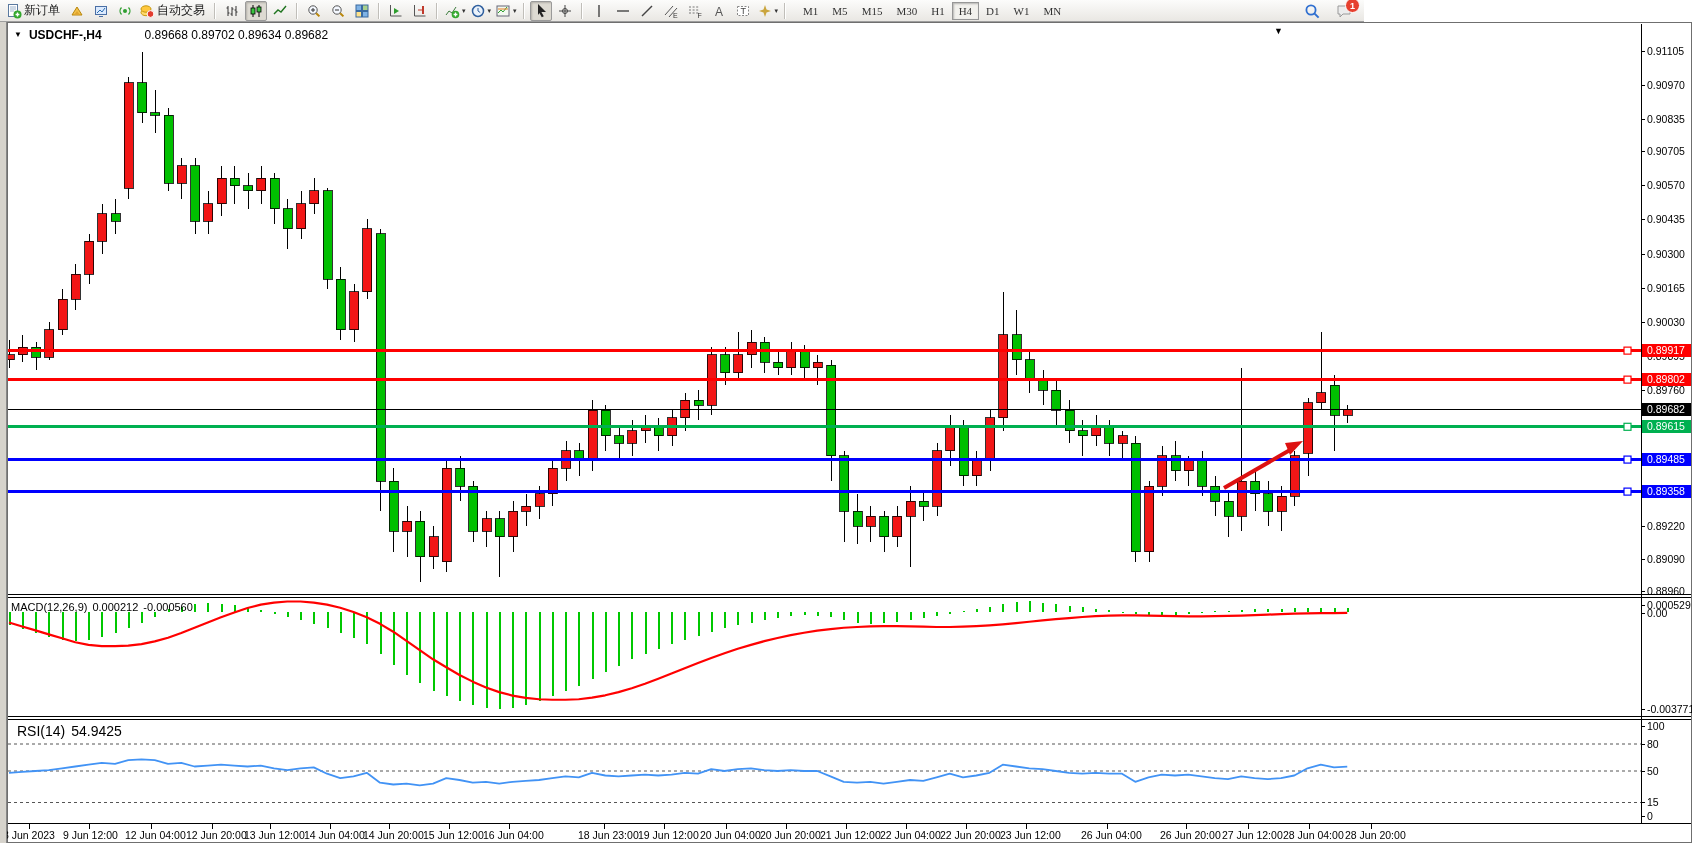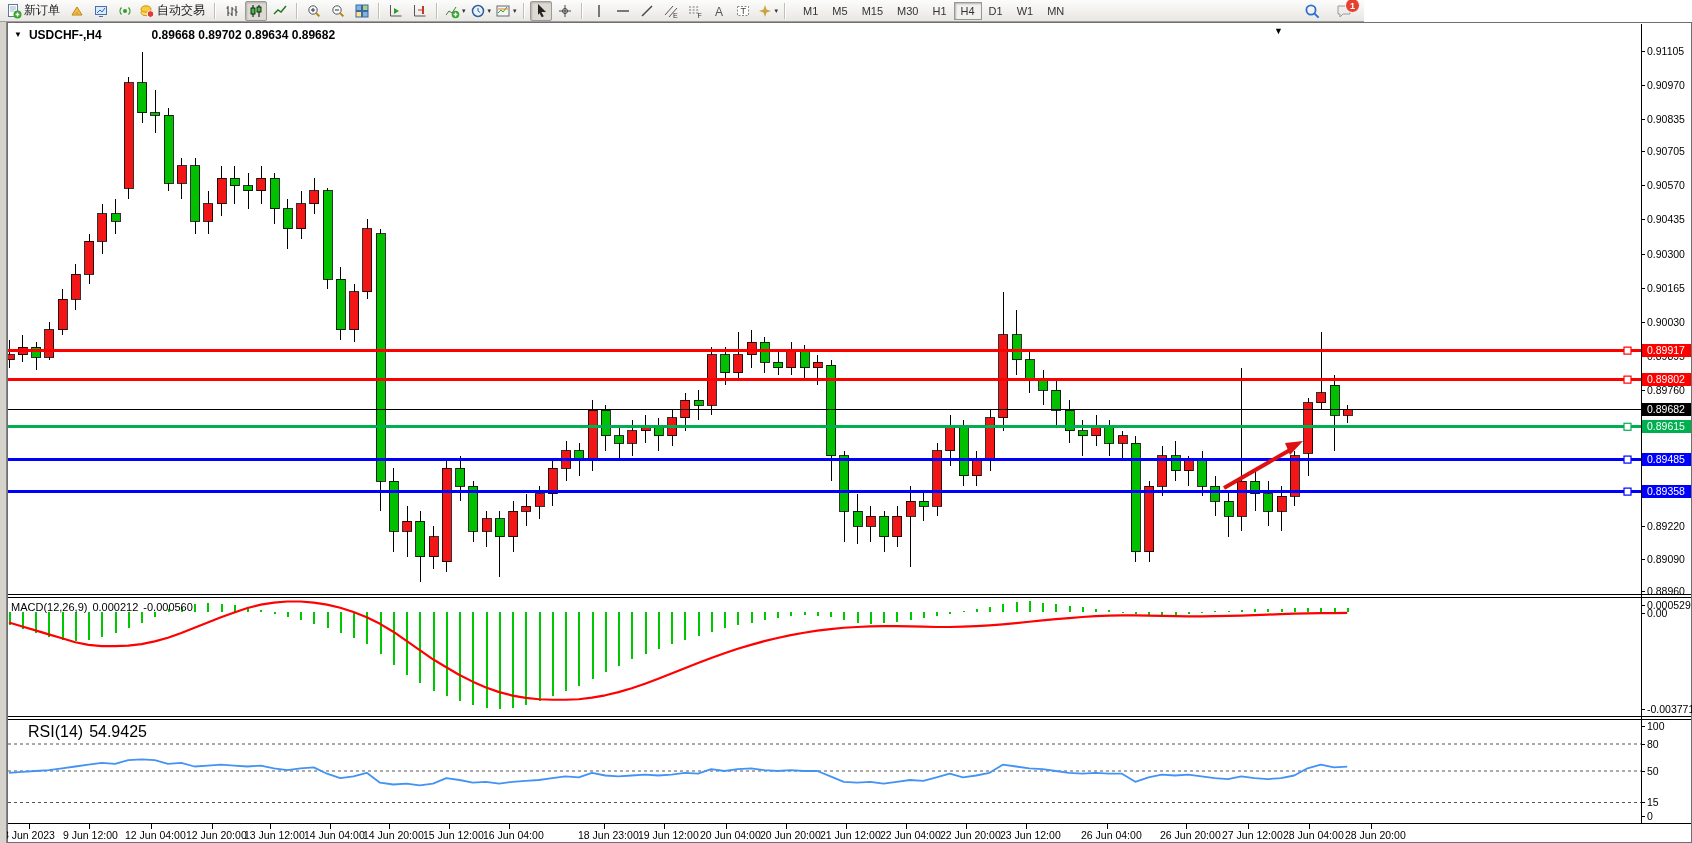--- a/index.html
+++ b/index.html
@@ -9,41 +9,41 @@
     background:linear-gradient(#fcfcfb,#e9e7e3);border-bottom:1px solid #9e9e9e;
     display:flex;align-items:center;padding-left:4px;z-index:5;}
   #tb-items{display:flex;align-items:center;height:22px;}
   .tbtn{height:18px;min-width:20px;display:inline-flex;align-items:center;justify-content:center;
     margin:0 1px;border:1px solid transparent;border-radius:2px;cursor:pointer;position:relative;}
   .tbtn.active{background:#dddad2;border-color:#9a9a9a;box-shadow:inset 1px 1px 2px rgba(0,0,0,.2);}
   .tbtn svg{width:16px;height:16px;display:block;}
   .tlabel{font-size:12px;color:#1a1a1a;margin:0 3px 0 2px;white-space:nowrap;}
   .caret{font-size:7px;color:#333;margin-left:2px;}
   .tsep{width:1px;height:16px;background:#c0beb9;border-right:1px solid #fff;margin:0 4px;}
-  #tf-group{display:flex;align-items:center;margin-left:6px;}
+  #tf-group{display:flex;align-items:center;margin-left:6px;font-family:Liberation Serif, serif;}
   .tf{font-size:11px;color:#333;padding:2px 6px;border:1px solid transparent;cursor:pointer;}
   .tf.active{border-color:#979797;background:#f2f1ed;box-shadow:inset 1px 1px 2px rgba(0,0,0,.25);}
   #tb-right{position:absolute;right:8px;top:1px;display:flex;align-items:center;gap:8px;}
   #tb-right .tbtn svg{width:18px;height:18px;}
   .badge{position:absolute;top:-4px;right:-6px;background:#e6402e;color:#fff;font-size:9px;
     width:13px;height:13px;border-radius:50%;display:flex;align-items:center;justify-content:center;
     font-weight:bold;border:1px solid #fff;}
   
   #win{position:absolute;top:22px;left:0;width:1692px;height:821px;background:#fff;}
   #left-strip{position:absolute;left:0;top:0;width:7px;height:821px;background:#d6d3cc;
     border-right:1px solid #878787;box-sizing:border-box;z-index:4;}
   #chart-svg{position:absolute;left:0;top:0;}
   #chart-svg text{font-family:"Liberation Sans",sans-serif;fill:#000;}
   .overlay{position:absolute;color:#000;white-space:nowrap;z-index:3;}
   #title-row{left:14px;top:6px;font-size:12px;font-weight:bold;}
   #title-row .tri{font-size:8px;margin-right:7px;vertical-align:2px;font-weight:normal;}
-  #title-row .ohlc{margin-left:9px;font-weight:bold;padding-left:41px;}
+  #title-row .ohlc{margin-left:2px;font-weight:normal;padding-left:41px;}
   #macd-row{left:11px;top:579px;font-size:11px;}
   #macd-row span{margin-right:5px;}
-  #rsi-row{left:28px;top:701px;font-size:16px;}
+  #rsi-row{left:17px;top:701px;font-size:14px;}
   #rsi-row span{margin-right:6px;}
   #win-caret{left:1274px;top:4px;font-size:9px;}
 </style>
 </head>
 <body>
 
 <div id="toolbar">
   <div id="tb-items">
       <span class="tbtn">
         <svg viewBox="0 0 16 16">

